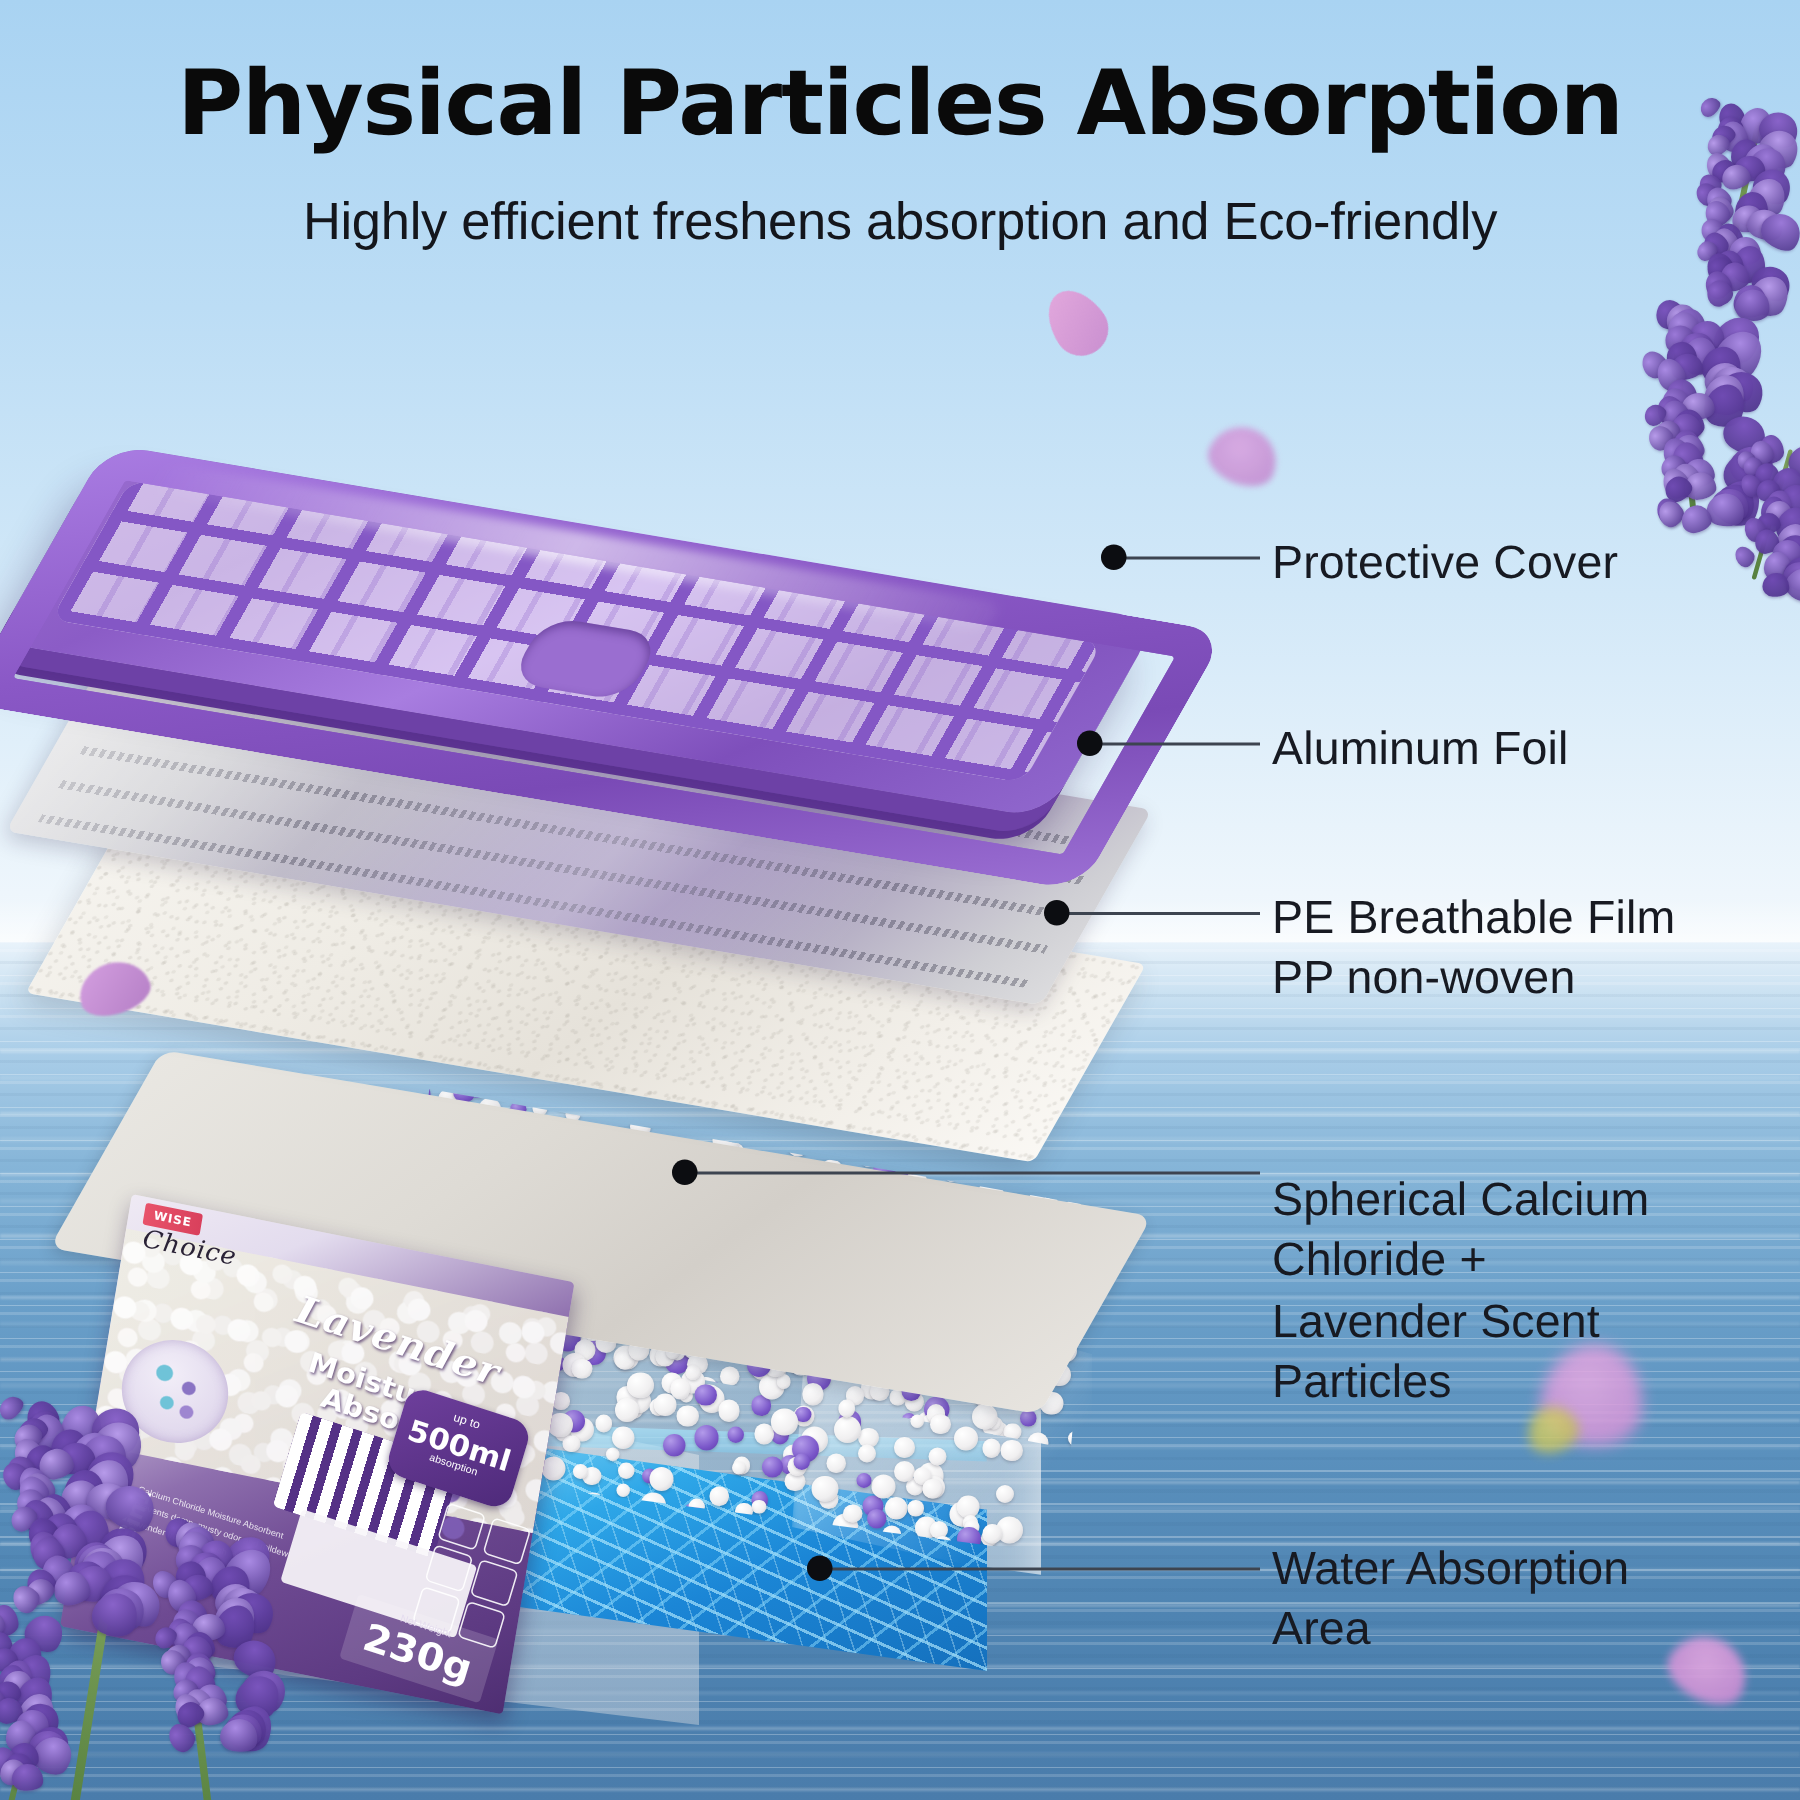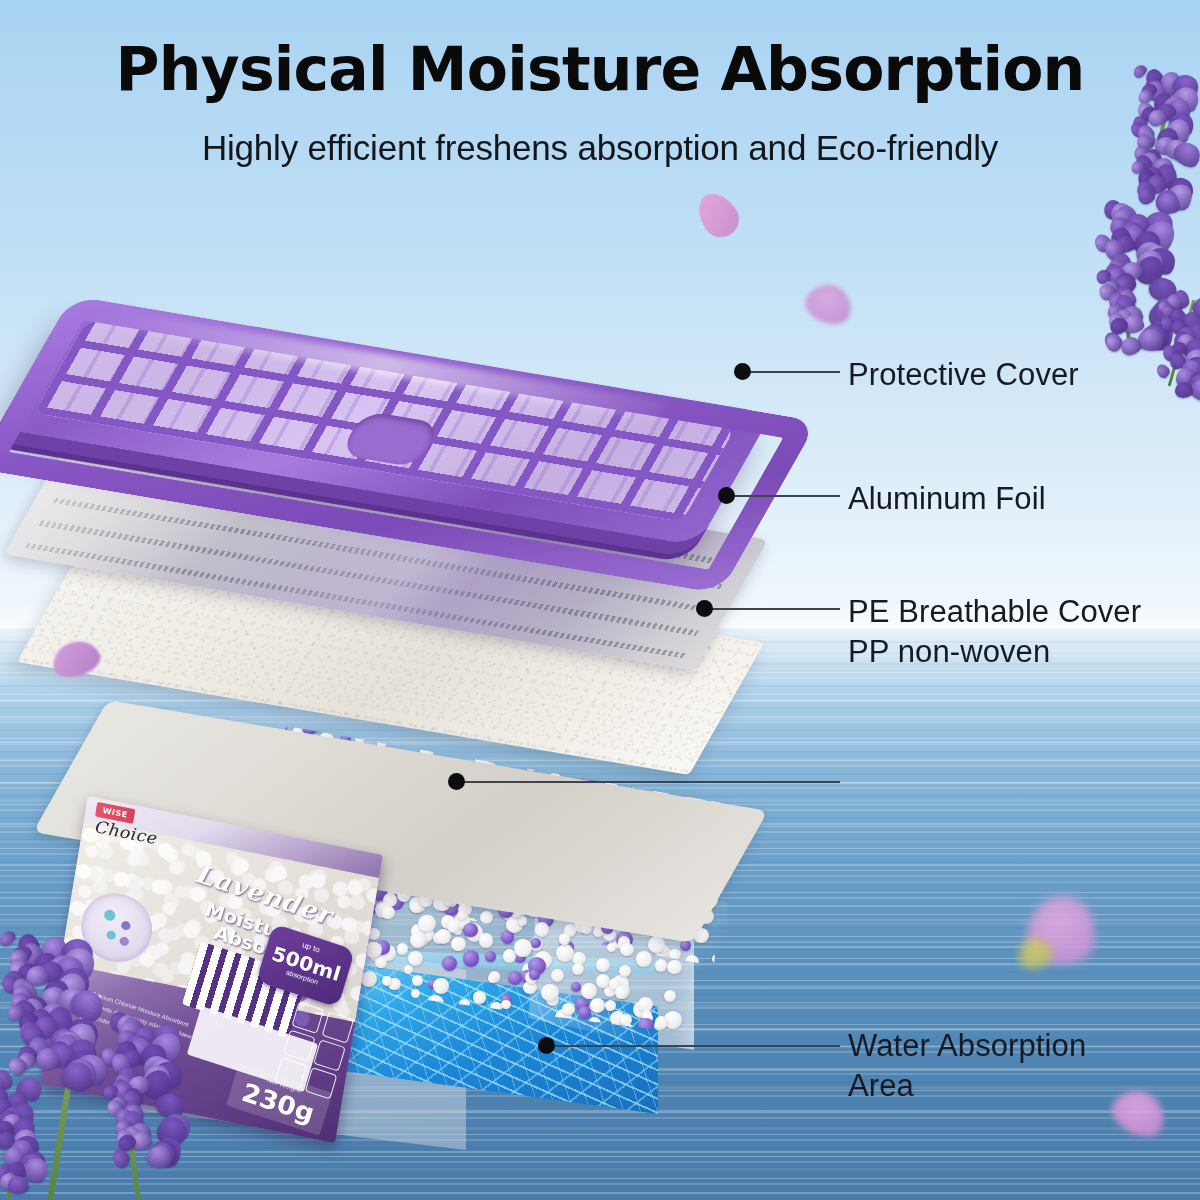--- a/index.html
+++ b/index.html
@@ -228,21 +228,21 @@
 <body>
 
 <div id="stage">
 
   <div class="sky"></div>
   <div class="horizonglow"></div>
   <div class="sea"></div>
   <div class="ripples"></div>
   <div class="ripples2"></div>
 
-  <div class="title">Physical Moisture Absorption</div>
+  <div class="title">Physical Particles Absorption</div>
   <div class="subtitle">Highly efficient freshens absorption and Eco-friendly</div>
 
   <div id="product">
 
     <div class="tub">
       <div class="tub-walls"></div>
       <div class="tub-front"></div>
 
       <div class="water">
         <div class="water-caustic"></div>
@@ -1023,22 +1023,26 @@
   <div class="lead" style="left:710px;top:608px;width:130px;"></div>
 
   <div class="leaddot" style="left:448px;top:773px;"></div>
   <div class="lead" style="left:462px;top:781px;width:378px;"></div>
 
   <div class="leaddot" style="left:538px;top:1037px;"></div>
   <div class="lead" style="left:552px;top:1045px;width:288px;"></div>
 
   <div class="callout" style="left:848px;top:355px;">Protective Cover</div>
   <div class="callout" style="left:848px;top:479px;">Aluminum Foil</div>
-  <div class="callout" style="left:848px;top:592px;">PE Breathable Cover
+  <div class="callout" style="left:848px;top:592px;">PE Breathable Film
 PP non-woven</div>
+  <div class="callout" style="left:848px;top:780px;">Spherical Calcium
+Chloride +
+Lavender Scent
+Particles</div>
   <div class="callout" style="left:848px;top:1026px;">Water Absorption
 Area</div>
 
   <div class="lav-tr" id="lavtr">
       <span class="stem" style="left:96px;top:18px;width:4px;height:120px;background:linear-gradient(180deg,#7fa35c,#56803f);transform:rotate(12deg);"></span>
       <span class="floret" style="left:71.2px;top:4.0px;width:13.6px;height:10.6px;background:radial-gradient(circle at 36% 30%,#9b79d8,rgba(70,45,130,.92));transform:rotate(-40deg);box-shadow:0 1px 2px rgba(50,25,95,.30);"></span>
       <span class="floret" style="left:83.6px;top:7.0px;width:17.4px;height:18.1px;background:radial-gradient(circle at 36% 30%,#6f4bb2,rgba(70,45,130,.92));transform:rotate(-18deg);box-shadow:0 1px 2px rgba(50,25,95,.30);"></span>
       <span class="floret" style="left:97.9px;top:9.9px;width:21.8px;height:23.7px;background:radial-gradient(circle at 36% 30%,#a98ae3,rgba(70,45,130,.92));transform:rotate(8deg);box-shadow:0 1px 2px rgba(50,25,95,.30);"></span>
       <span class="floret" style="left:111.2px;top:12.9px;width:25.8px;height:23.4px;background:radial-gradient(circle at 36% 30%,#8963c9,rgba(70,45,130,.92));transform:rotate(32deg);box-shadow:0 1px 2px rgba(50,25,95,.30);"></span>
       <span class="floret" style="left:83.1px;top:15.8px;width:17.4px;height:14.4px;background:radial-gradient(circle at 36% 30%,#7a55bd,rgba(70,45,130,.92));transform:rotate(-18deg);box-shadow:0 1px 2px rgba(50,25,95,.30);"></span>

